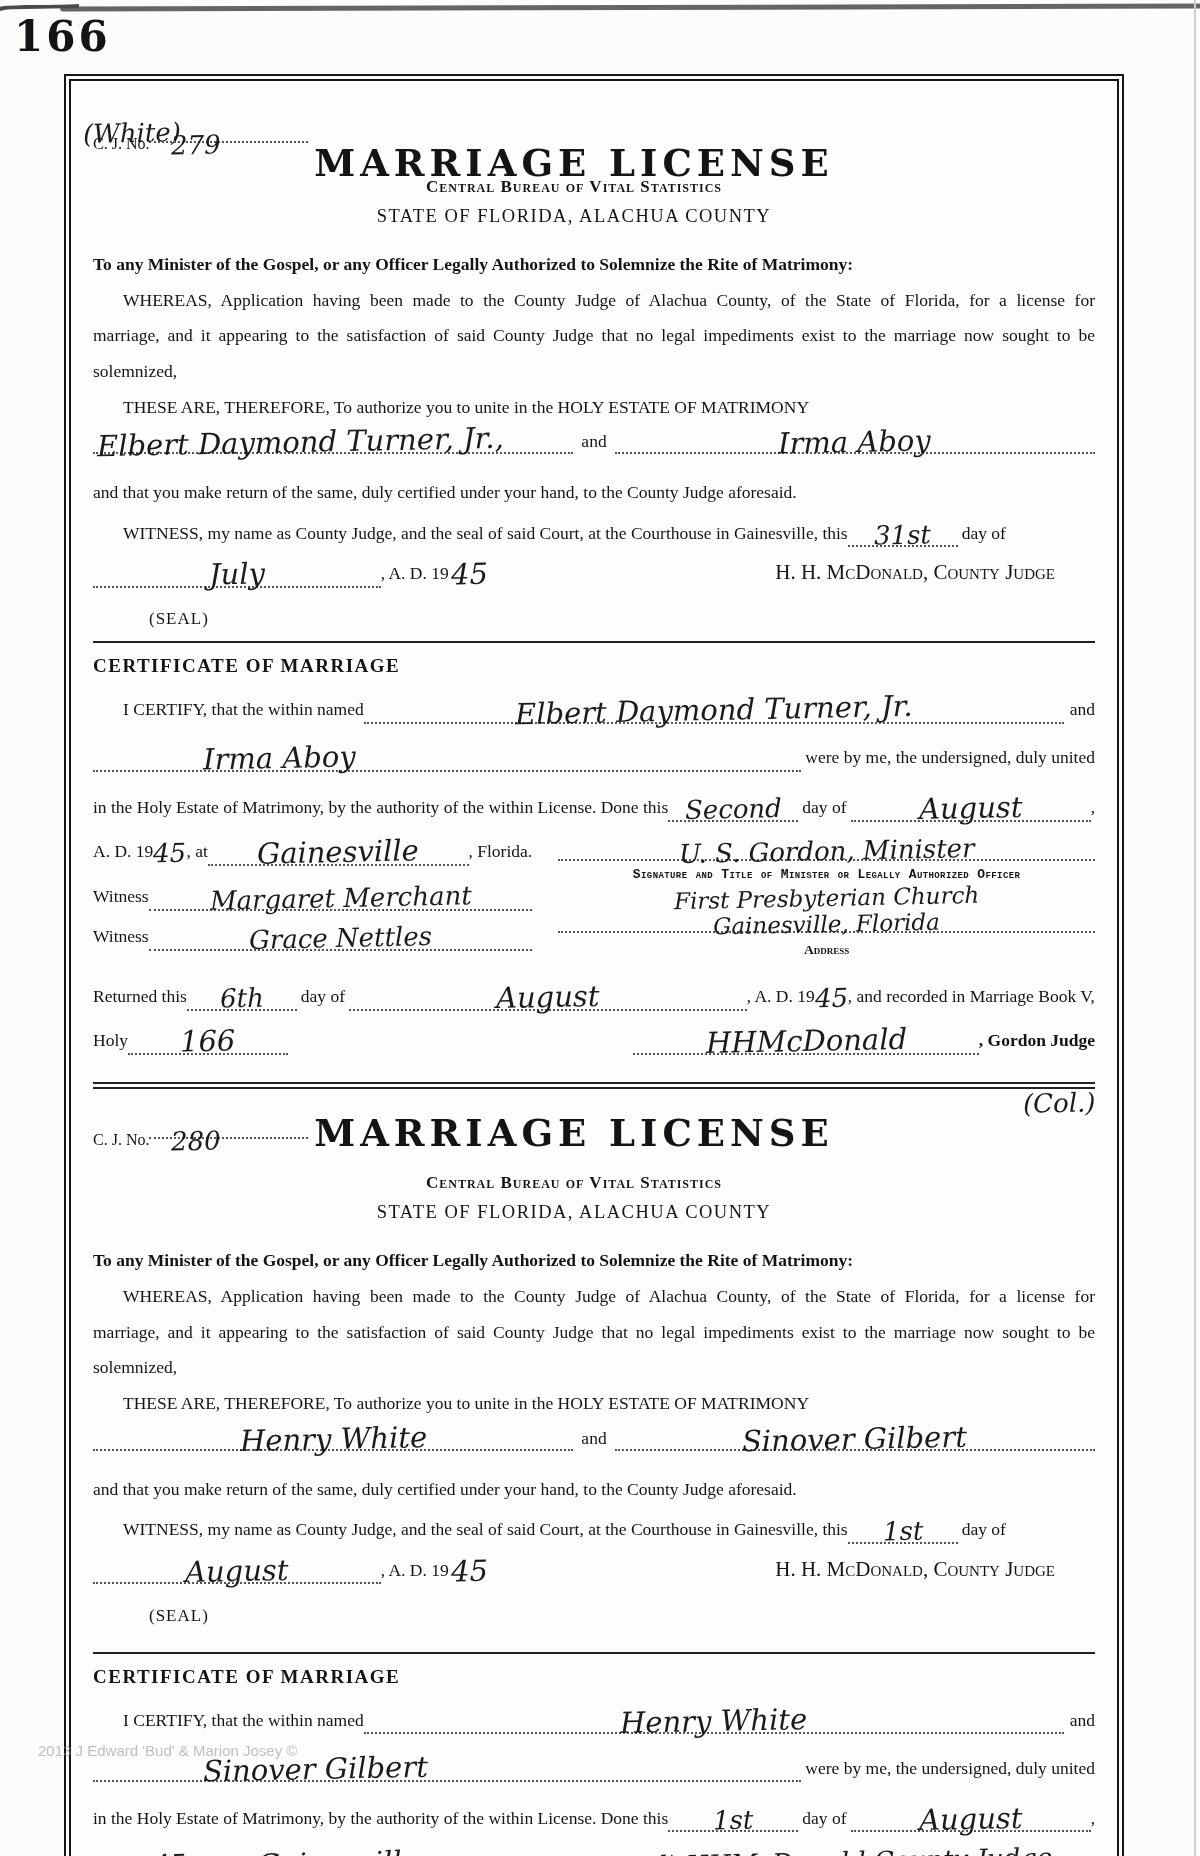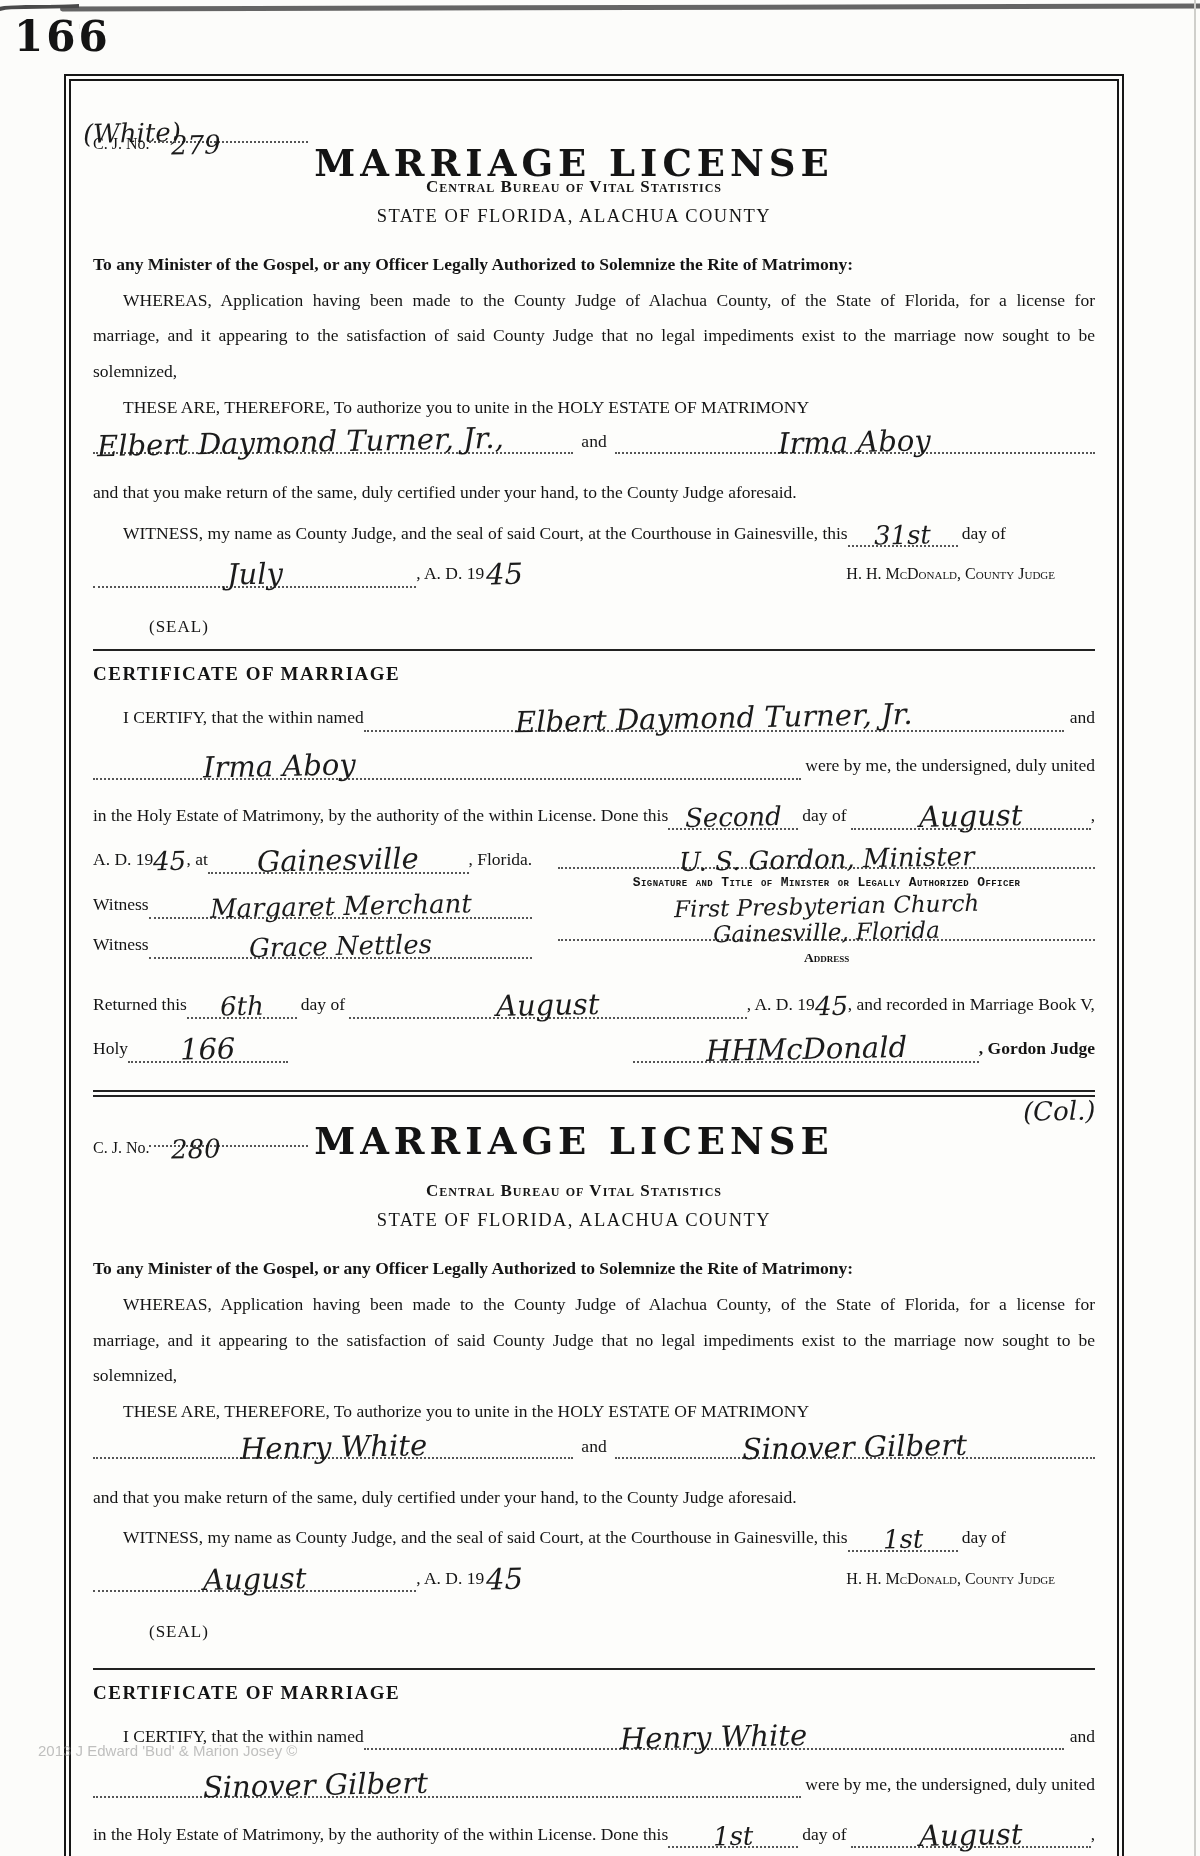--- a/index.html
+++ b/index.html
@@ -46,22 +46,22 @@
   .hw.big{font-size:29px;}
   .hw.sm{font-size:23px;}
   .rule{border-top:2px solid #222;margin-top:12px;}
   .rule2{border-top:2px solid #222;border-bottom:2px solid #222;height:3px;margin-top:20px;}
   .cert-title{text-align:left;font-weight:bold;font-size:19px;letter-spacing:1.5px;margin-top:12px;}
   .twocol{display:flex;margin-top:6px;}
   .col-l{width:45%;display:flex;flex-direction:column;}
   .col-r{width:55%;padding-left:26px;display:flex;flex-direction:column;}
   .caption{font-variant:small-caps;font-weight:bold;font-size:13px;text-align:center;letter-spacing:.4px;font-family:Liberation Mono, monospace;}
   .addr-caption{font-variant:small-caps;font-weight:bold;font-size:13.5px;text-align:center;margin-top:10px;}
-  .judge-print{font-variant:small-caps;font-size:16px;white-space:nowrap;}
-  .seal{font-size:17px;letter-spacing:1px;padding-left:56px;margin-top:24px;}
+  .judge-print{font-variant:small-caps;font-size:21px;white-space:nowrap;}
+  .seal{font-size:17px;letter-spacing:1px;padding-left:56px;margin-top:16px;}
   .col-annot{text-align:right;margin-top:-4px;height:26px;} .sp12{height:12px;} .sp16{height:16px;} .sp26{height:26px;}
 </style>
 </head>
 <body>
 
 <div class="page">
   <div class="scan-topline"></div>
   <div class="scan-corner"></div>
   <div class="scan-right"></div>
   <div class="page-number">166</div>

